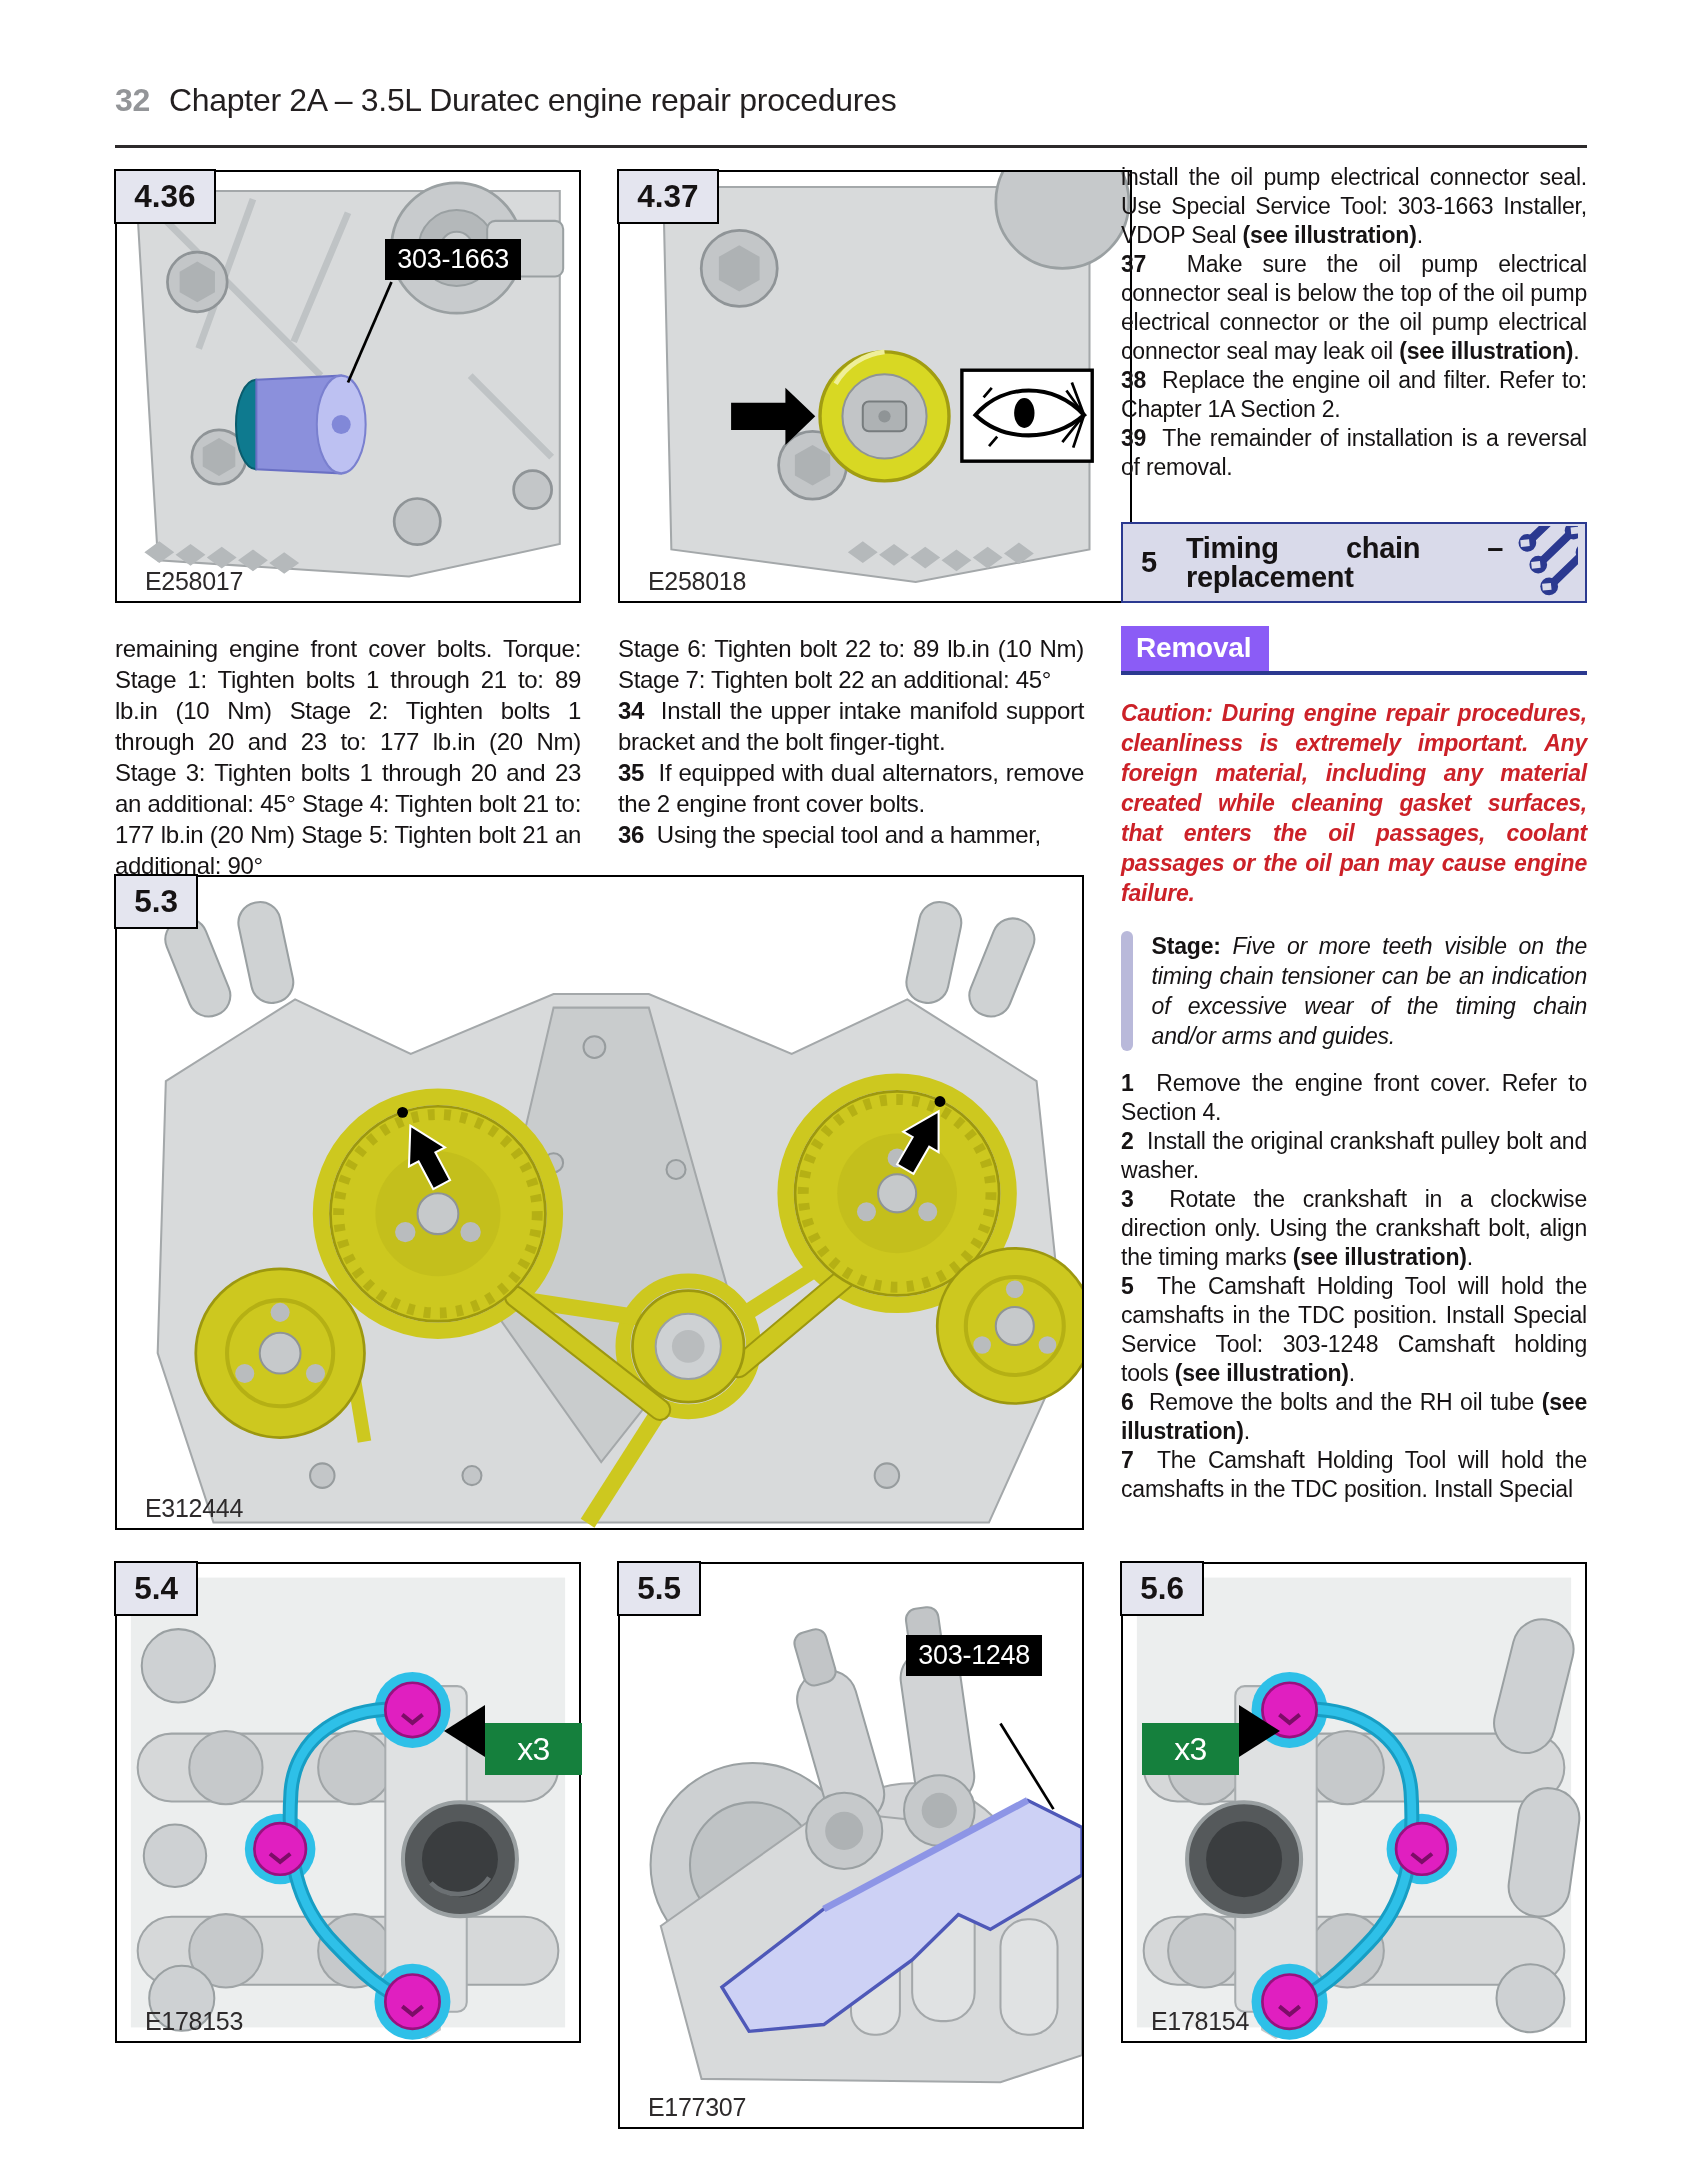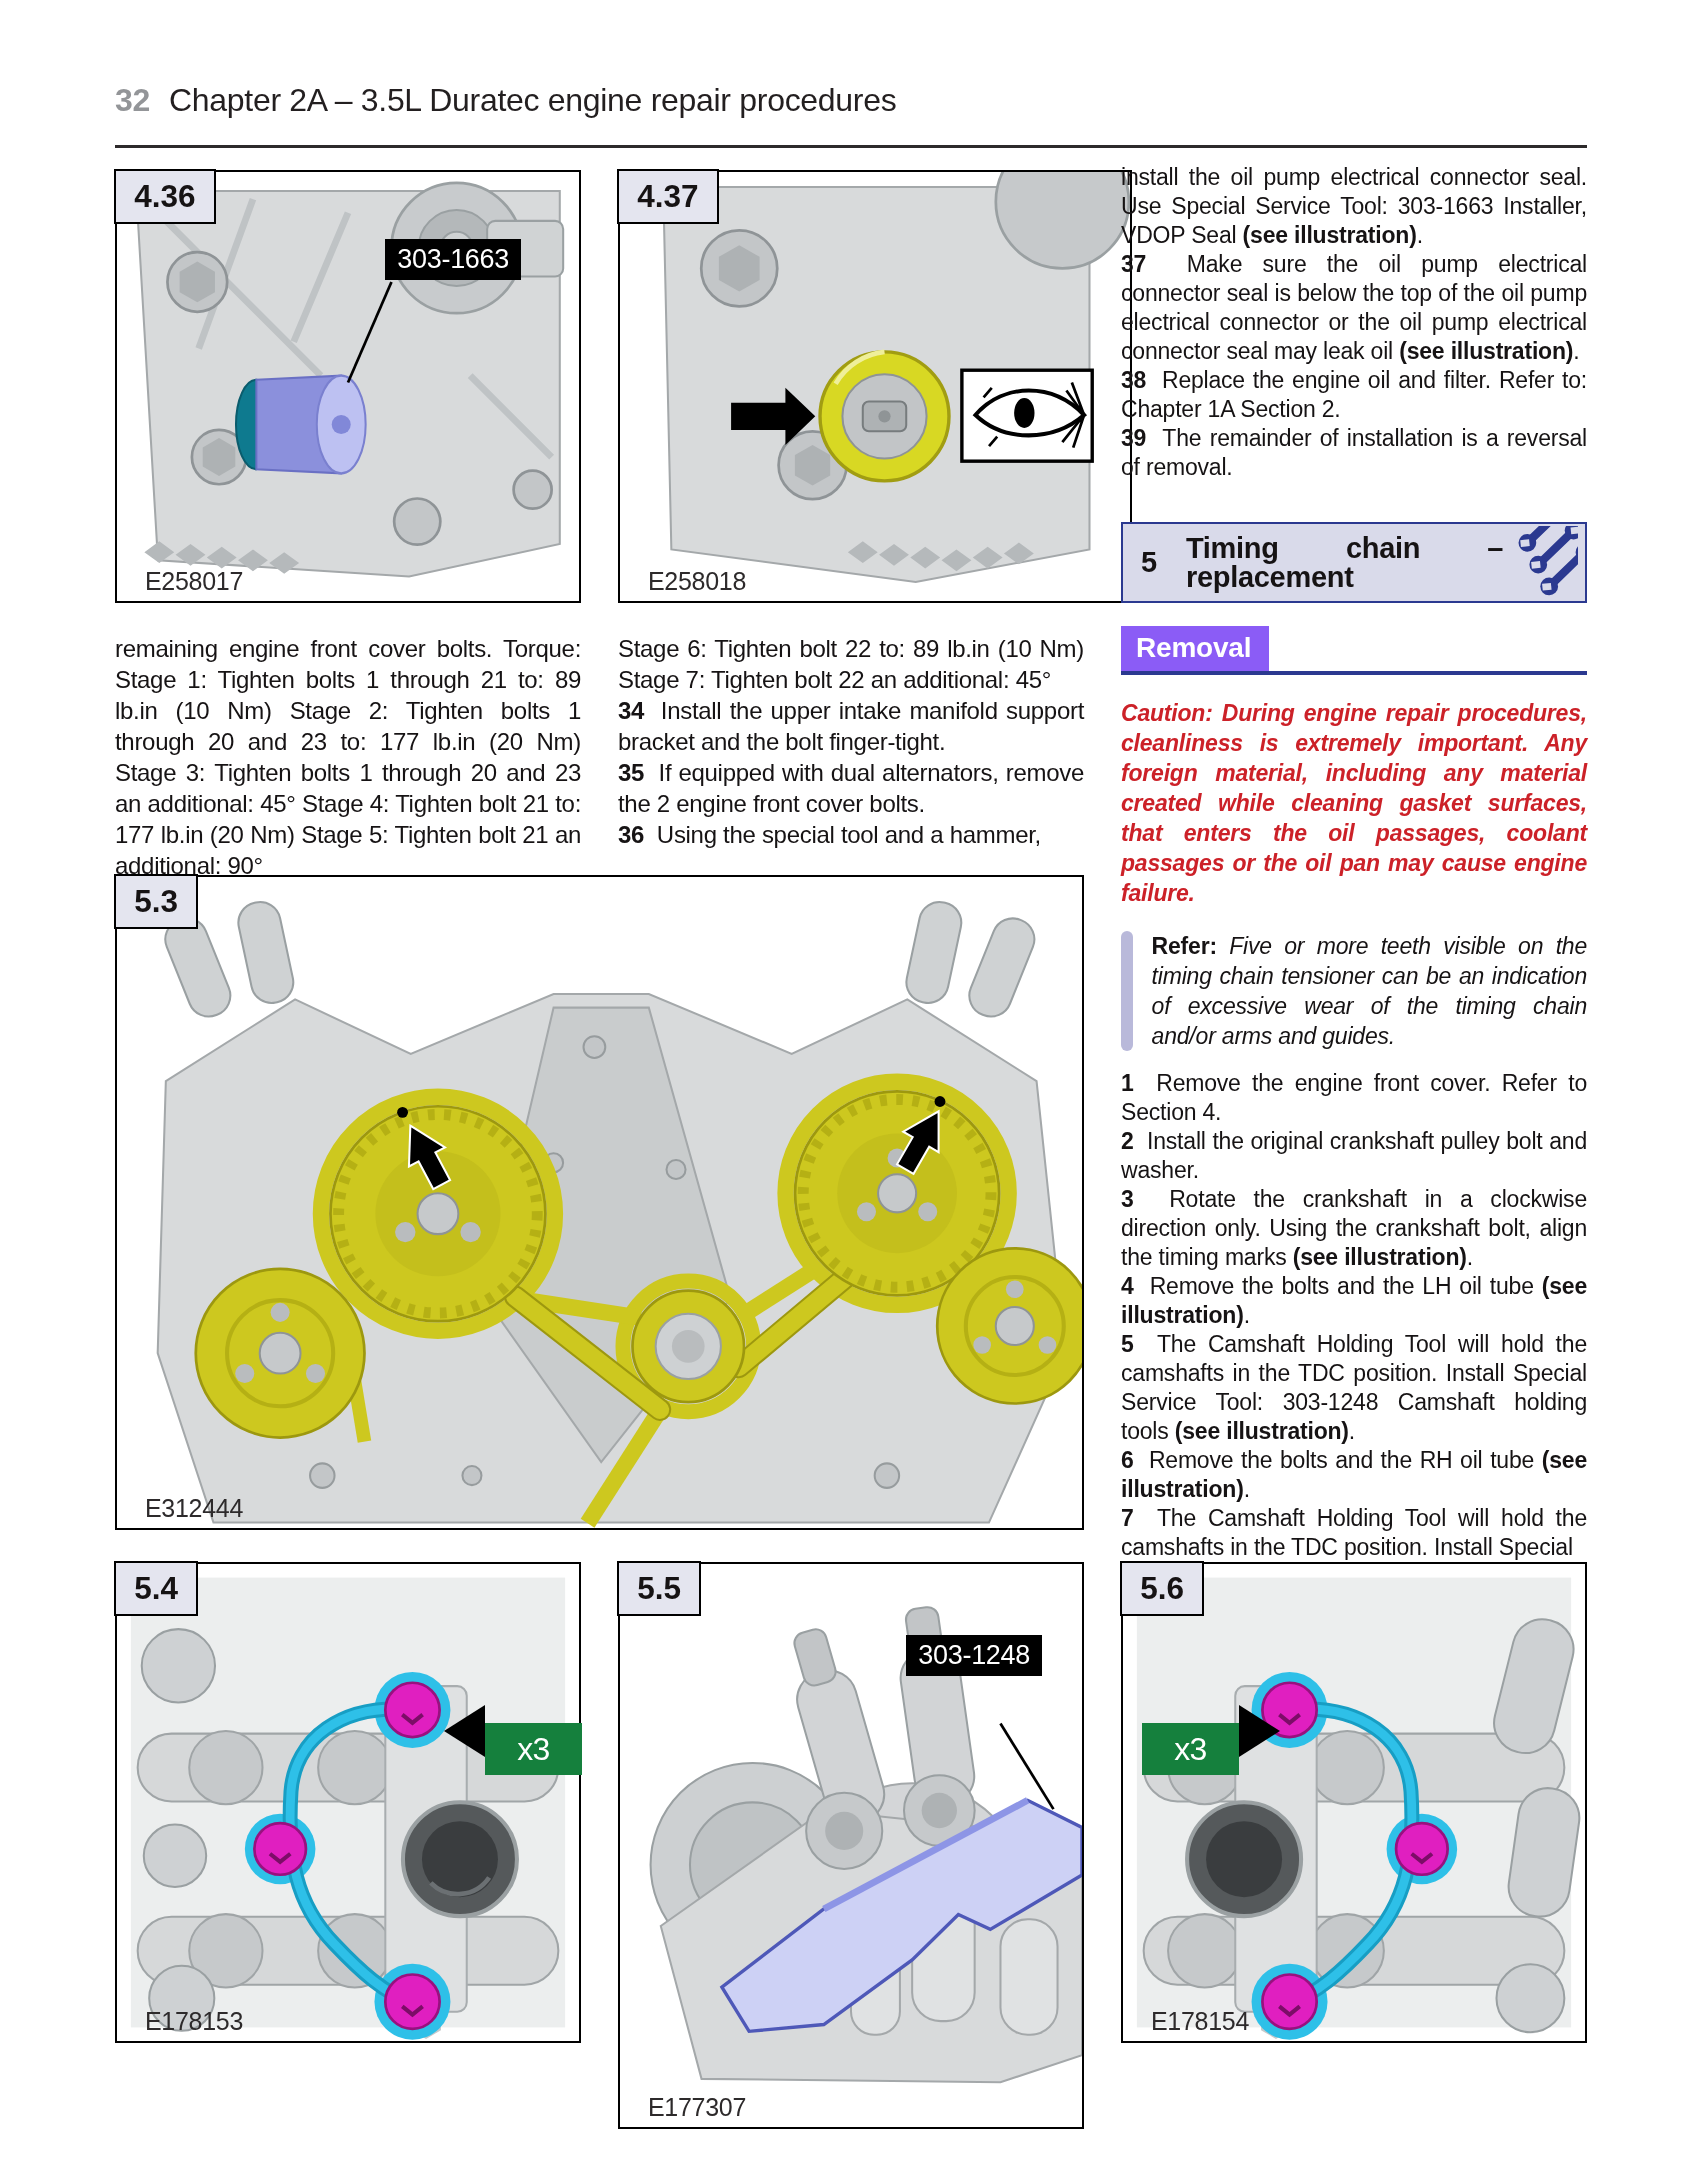--- a/index.html
+++ b/index.html
@@ -162,28 +162,27 @@
   </div>
 
   <div class="subhead-row">
     <span class="subhead">Removal</span>
   </div>
 
   <p class="caution">Caution: During engine repair procedures, cleanliness is extremely important. Any foreign material, including any material created while cleaning gasket surfaces, that enters the oil passages, coolant passages or the oil pan may cause engine failure.</p>
 
   <div class="noterow">
     <div class="notebar"></div>
-    <div class="notetext"><span class="sb">Refer: </span><span class="si">Five or more teeth visible on the timing chain tensioner can be an indication of excessive wear of the timing chain and/or arms and guides.</span></div>
+    <div class="notetext"><span class="sb">Stage: </span><span class="si">Five or more teeth visible on the timing chain tensioner can be an indication of excessive wear of the timing chain and/or arms and guides.</span></div>
   </div>
 
   <div class="steps">
     <p><span class="sb">1</span><span>&nbsp; Remove the engine front cover. Refer to Section 4.</span></p>
     <p><span class="sb">2</span><span>&nbsp; Install the original crankshaft pulley bolt and washer.</span></p>
     <p><span class="sb">3</span><span>&nbsp; Rotate the crankshaft in a clockwise direction only. Using the crankshaft bolt, align the timing marks </span><span class="sb">(see illustration)</span><span>.</span></p>
-    <p><span class="sb">4</span><span>&nbsp; Remove the bolts and the LH oil tube </span><span class="sb">(see illustration)</span><span>.</span></p>
     <p><span class="sb">5</span><span>&nbsp; The Camshaft Holding Tool will hold the camshafts in the TDC position. Install Special Service Tool: 303-1248 Camshaft holding tools </span><span class="sb">(see illustration)</span><span>.</span></p>
     <p><span class="sb">6</span><span>&nbsp; Remove the bolts and the RH oil tube </span><span class="sb">(see illustration)</span><span>.</span></p>
     <p><span class="sb">7</span><span>&nbsp; The Camshaft Holding Tool will hold the camshafts in the TDC position. Install Special</span></p>
   </div>
 </div>
 
 <div class="fig" style="left:115px;top:875px;width:969px;height:655px;">
   <svg class="illu" viewBox="0 0 1415 957">
     <path d="M70,300 L260,180 L430,260 L640,172 L780,172 L990,260 L1160,180 L1350,300 L1392,700 L1280,949 L140,949 L58,700 Z" fill="#d8dadb" stroke="#a4a8aa" stroke-width="3"></path>
     <path d="M640,192 L780,192 L900,620 L710,860 L540,620 Z" fill="#c9cccd" stroke="#a4a8aa" stroke-width="3"></path>

